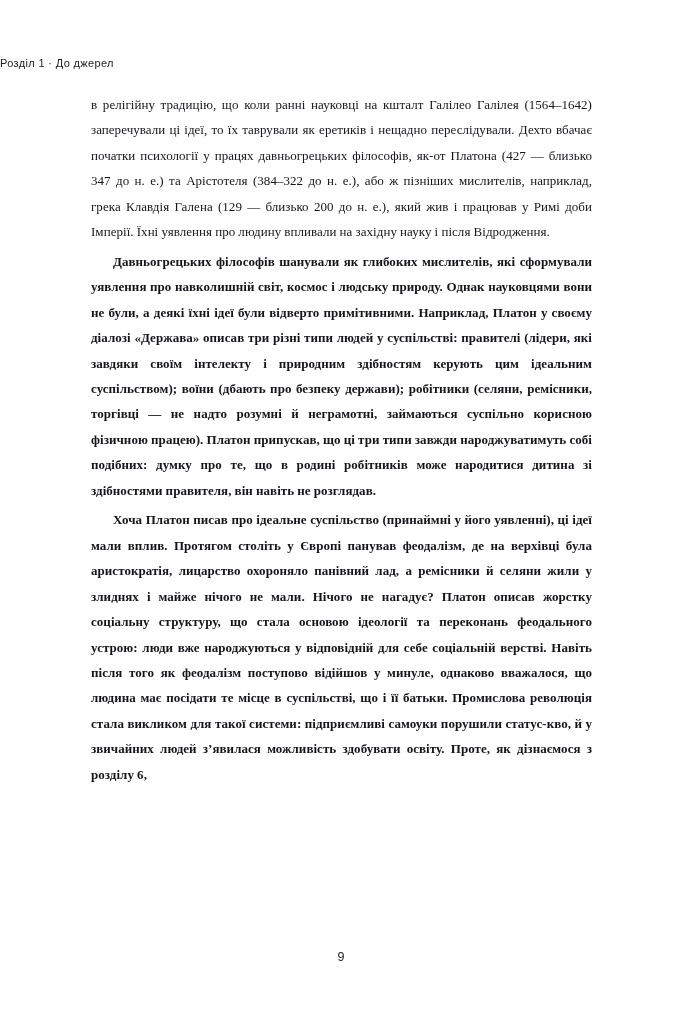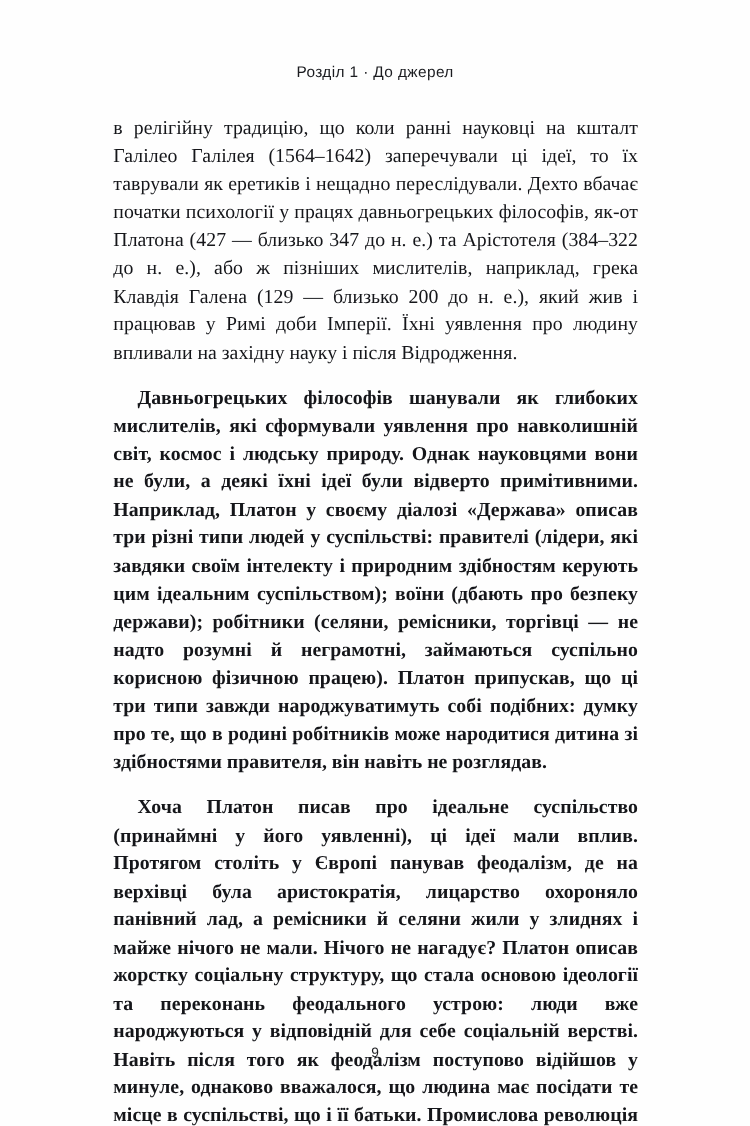--- a/index.html
+++ b/index.html
@@ -25,40 +25,39 @@
     box-sizing: border-box;
     background: #fefefe;
   }
 
   
   .running-head {
     position: absolute;
     top: 57px;
     left: 0;
     width: 682px;
-    text-align: center;
     font-family: "Liberation Sans", "DejaVu Sans", sans-serif;
-    font-size: 14px;
+    font-size: 11px;
     letter-spacing: 0.35px;
     color: #1b1c20;
     font-weight: 400;
     white-space: pre;
   }
 
   
   .textblock {
     position: absolute;
     left: 87px;
     top: 88px;
     width: 509px;
   }
 
   .para {
-    margin: 16px;
-    font-size: 18px;
+    margin: 4px;
+    font-size: 13px;
     line-height: 25.45px;
     text-align: justify;
     text-justify: inter-word;
     hyphens: manual;
     color: #15161a;
     font-family: "Liberation Serif", "DejaVu Serif", serif;
     word-spacing: -0.15px;
     letter-spacing: 0.04px;
   }
   .para + .para {

